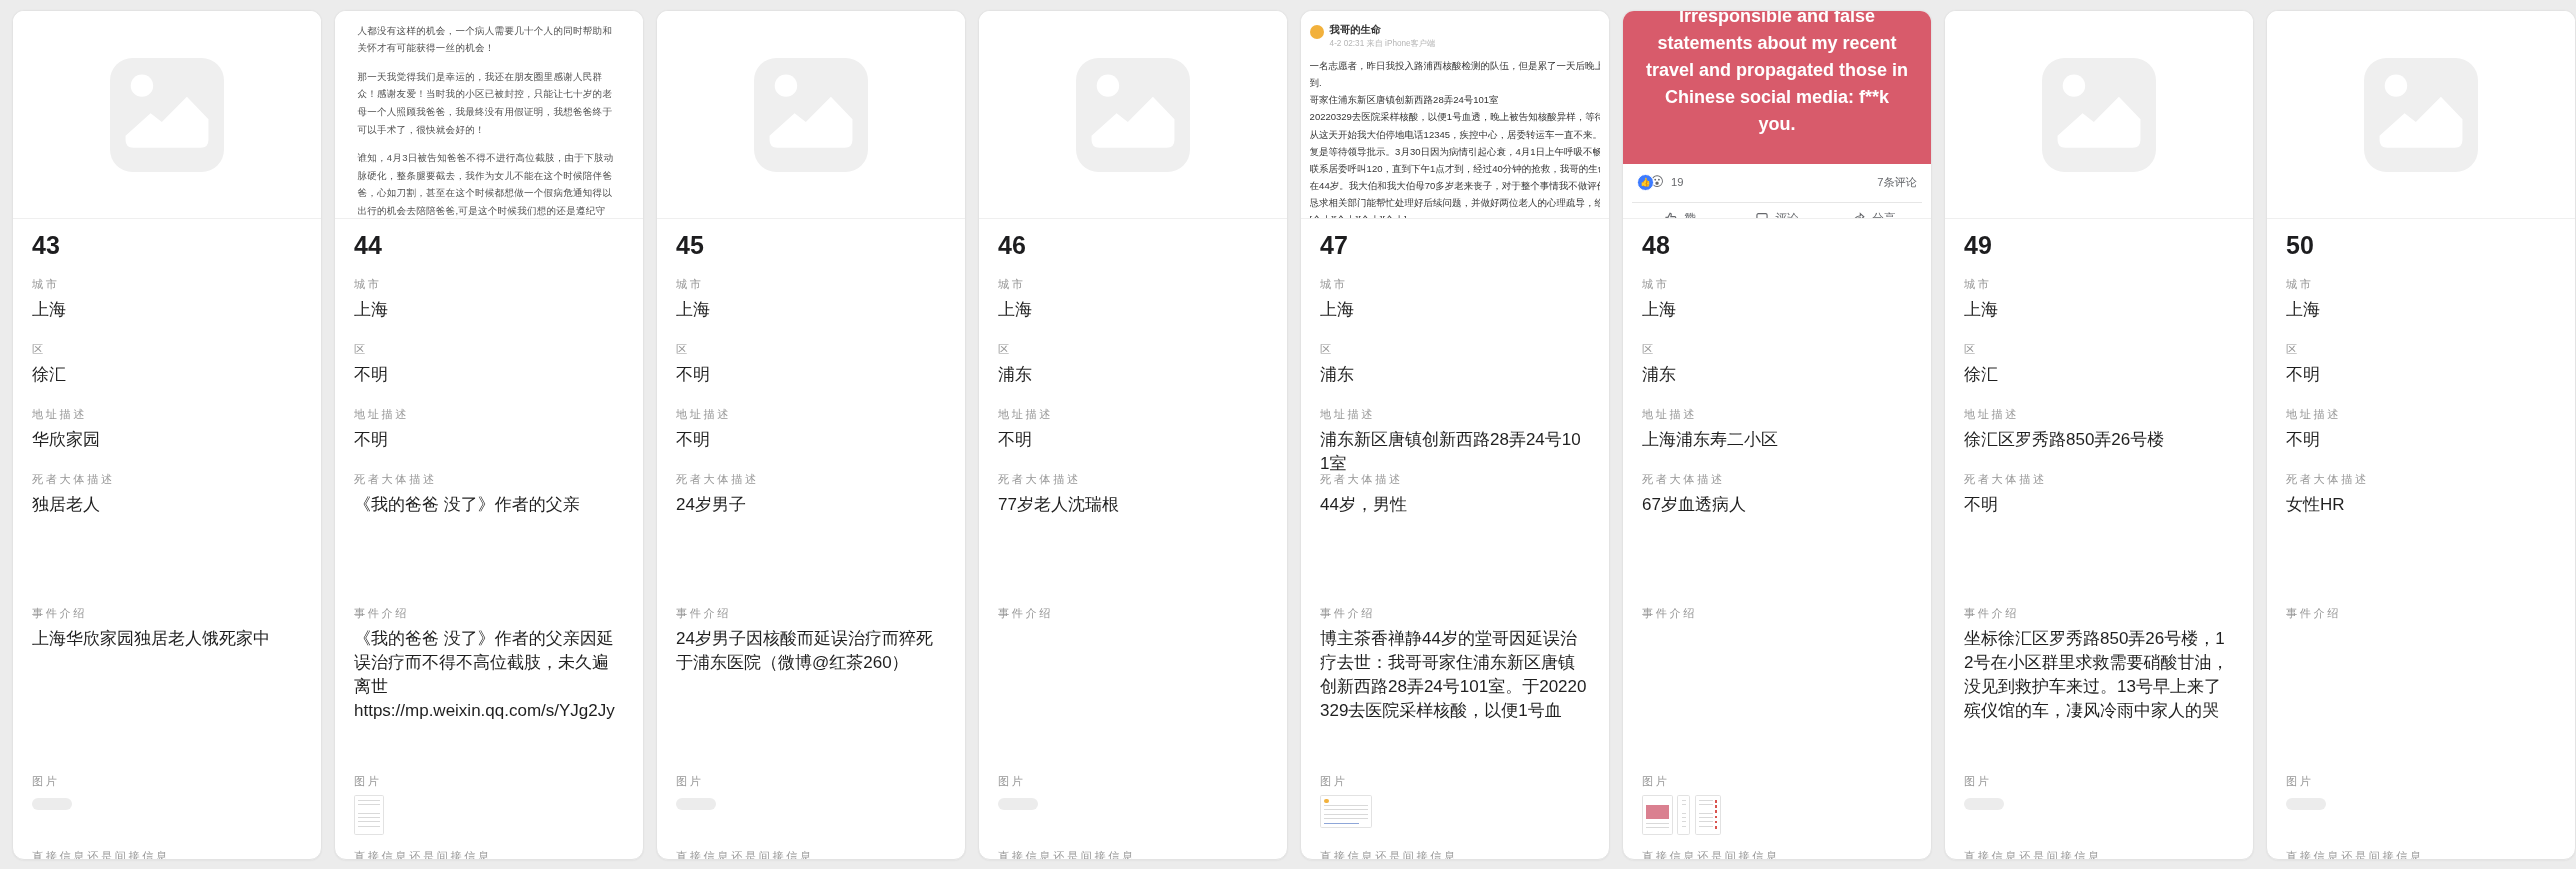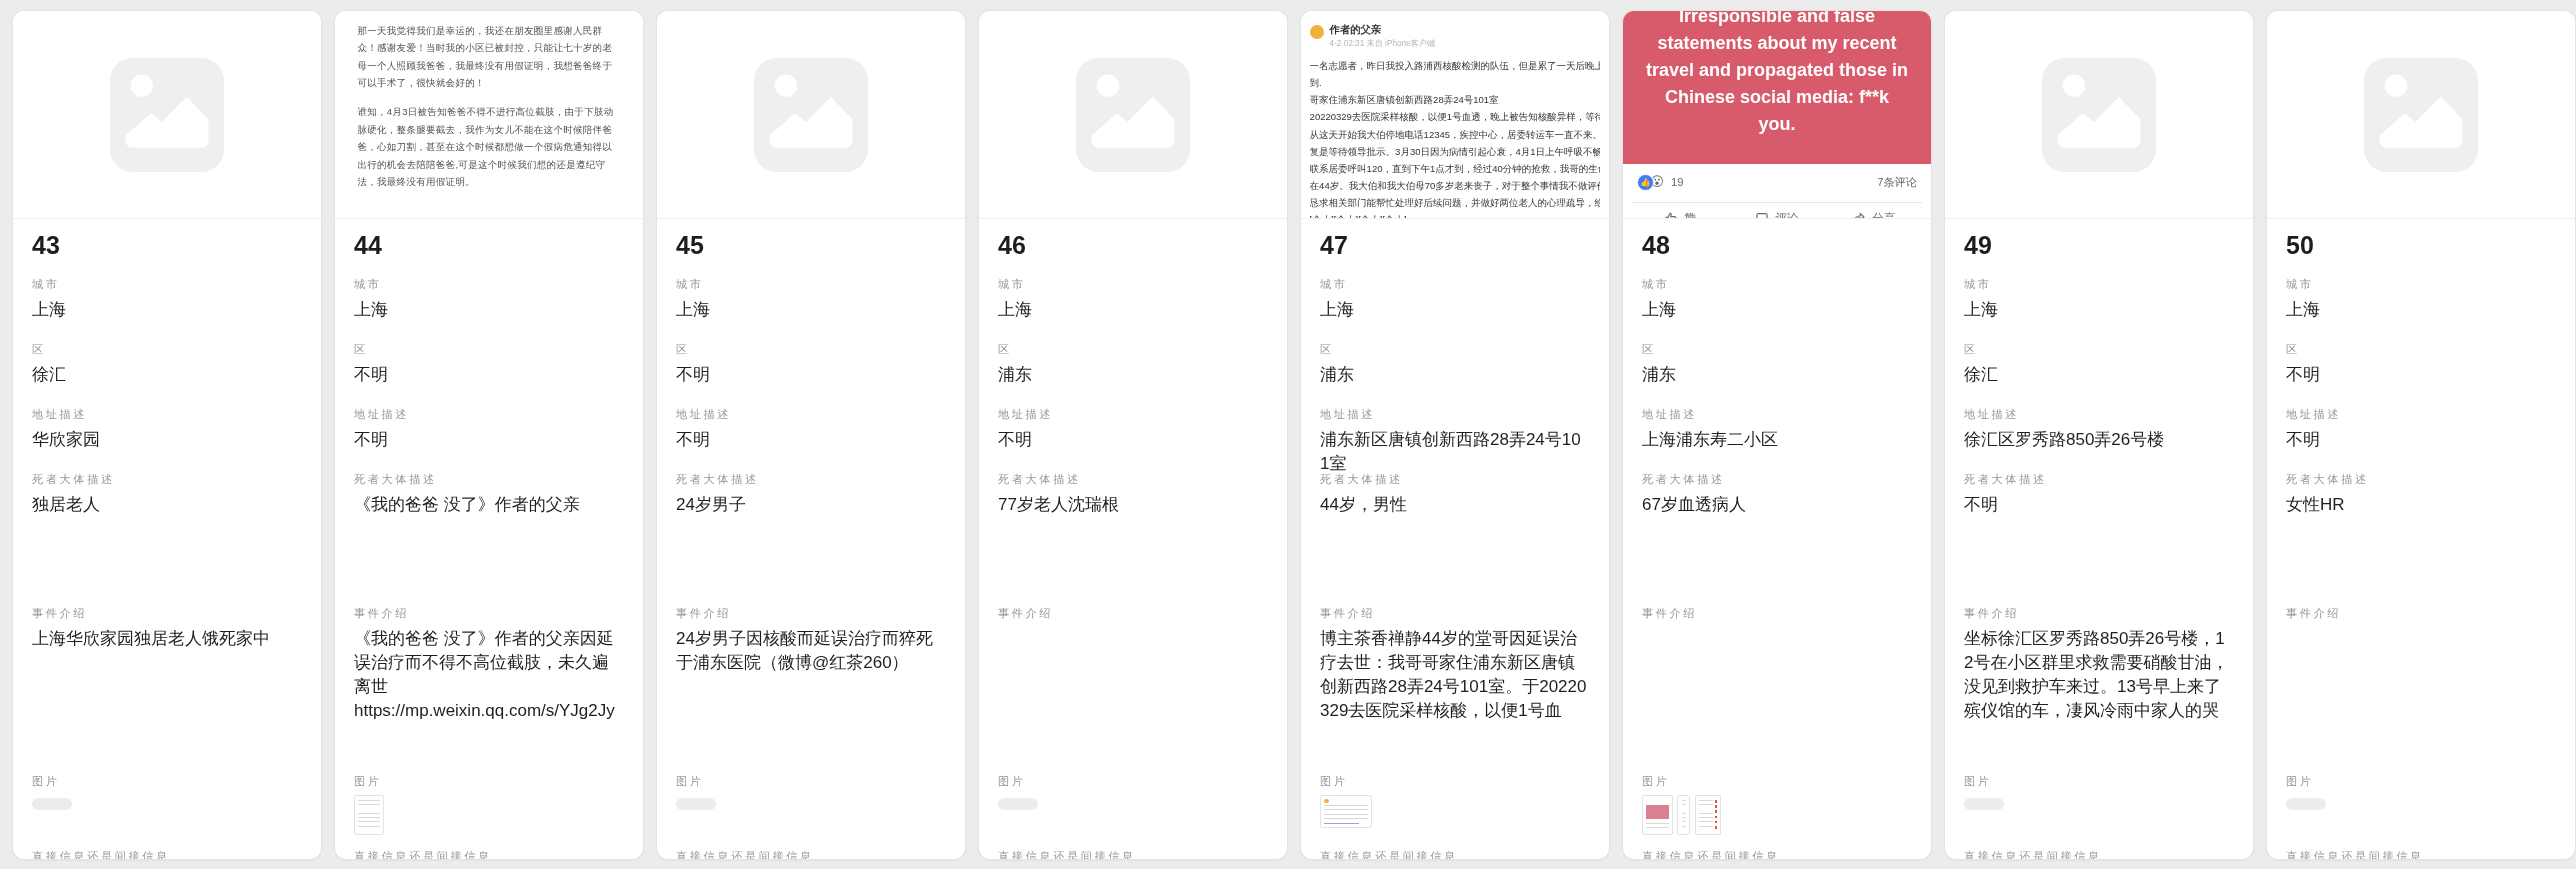--- a/index.html
+++ b/index.html
@@ -126,20 +126,21 @@
         <div class="lab">直接信息还是间接信息</div>
         <div class="val">网络信息</div>
       </div>
     </div>
   </div>
 
   <div class="card" data-media="essay" data-thumb="doc">
     <div class="media">
 
       <div class="m-essay">
+          <p>人都没有这样的机会，一个病人需要几十个人的同时帮助和关怀才有可能获得一丝的机会！</p>
           <p>那一天我觉得我们是幸运的，我还在朋友圈里感谢人民群众！感谢友爱！当时我的小区已被封控，只能让七十岁的老母一个人照顾我爸爸，我最终没有用假证明，我想爸爸终于可以手术了，很快就会好的！</p>
           <p>谁知，4月3日被告知爸爸不得不进行高位截肢，由于下肢动脉硬化，整条腿要截去，我作为女儿不能在这个时候陪伴爸爸，心如刀割，甚至在这个时候都想做一个假病危通知得以出行的机会去陪陪爸爸,可是这个时候我们想的还是遵纪守法，我最终没有用假证明。</p>
         </div>
 
     </div>
 
     <div class="fields">
       <div class="num">44</div>
 
       <div class="f-city">
@@ -277,21 +278,21 @@
     </div>
   </div>
 
   <div class="card" data-media="weibo" data-thumb="weibo">
     <div class="media">
 
       <div class="m-weibo">
         <div class="wb-head">
           <div class="wb-avatar"></div>
           <div>
-            <div class="wb-name">作者的父亲</div>
+            <div class="wb-name">我哥的生命</div>
             <div class="wb-meta">4-2 02:31 来自 iPhone客户端</div>
           </div>
         </div>
         <div class="wb-body">
             <div>一名志愿者，昨日我投入路浦西核酸检测的队伍，但是累了一天后晚上接</div>
             <div>到.</div>
             <div>哥家住浦东新区唐镇创新西路28弄24号101室</div>
             <div>20220329去医院采样核酸，以便1号血透，晚上被告知核酸异样，等待转移</div>
             <div>从这天开始我大伯停地电话12345，疾控中心，居委转运车一直不来。永</div>
             <div>复是等待领导批示。3月30日因为病情引起心衰，4月1日上午呼吸不畅，</div>

